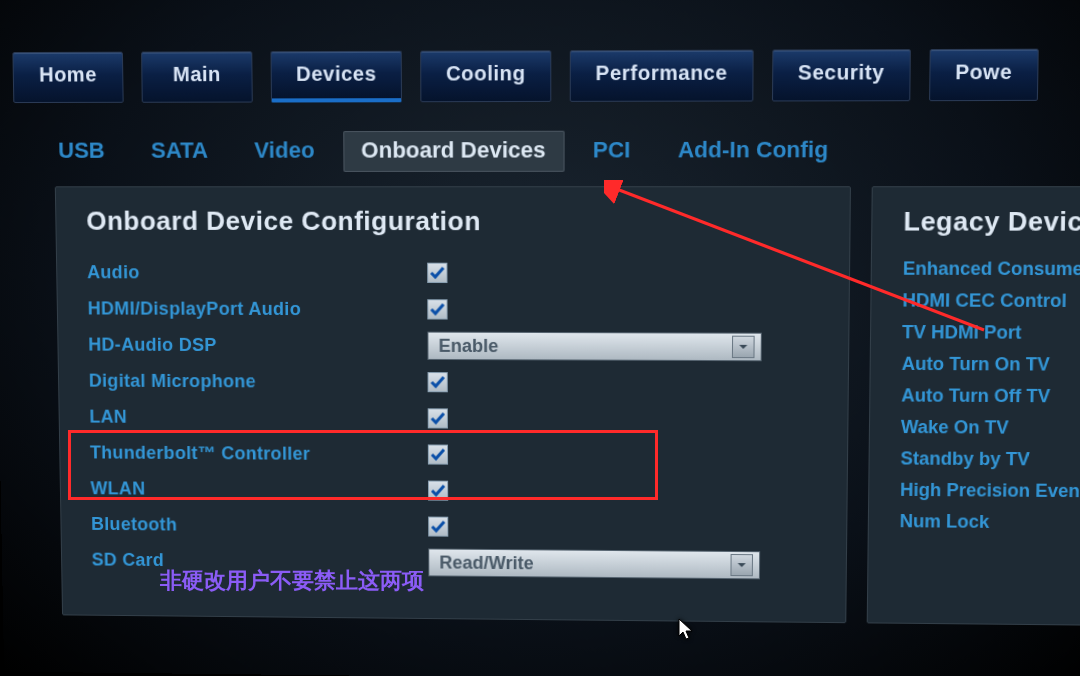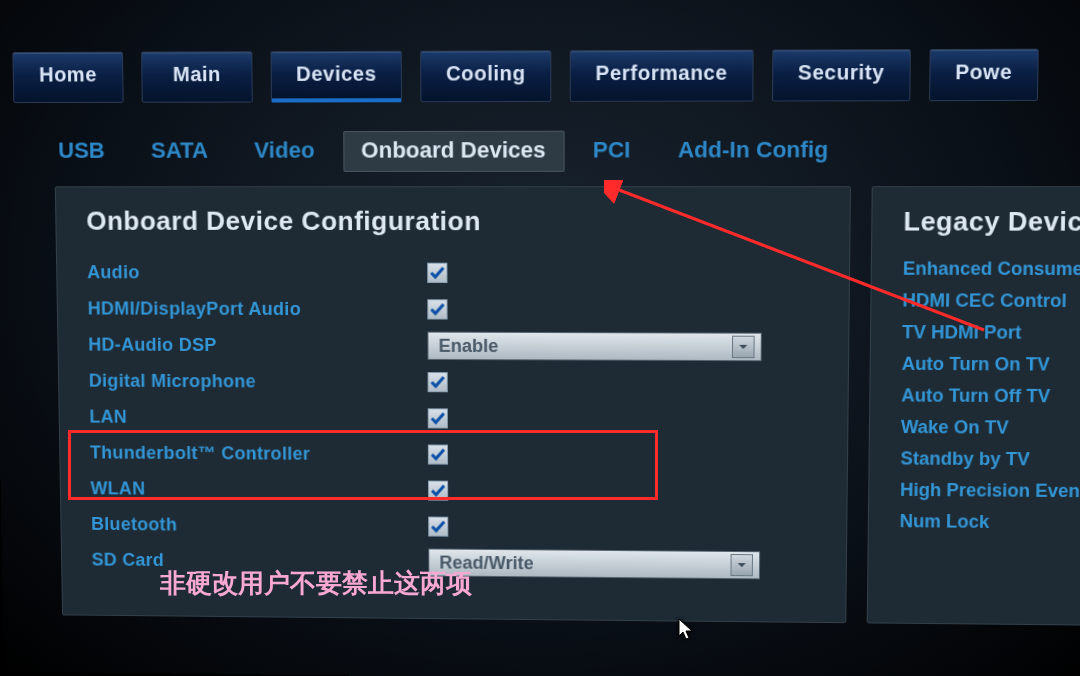--- a/index.html
+++ b/index.html
@@ -133,22 +133,22 @@
     cursor: pointer;
   }
   
   .ann-box {
     position: absolute;
     border: 3px solid #ff2a2a;
     pointer-events: none;
   }
   .ann-text {
     position: absolute;
-    color: #f9a8d4;
-    font-size: 26px;
+    color: #8b5cf6;
+    font-size: 22px;
     font-weight: 700;
     font-family: Liberation Sans, sans-serif;
     pointer-events: none;
   }
   .ann-arrow { position: absolute; pointer-events: none; }
   .cursor {
     position: absolute;
     pointer-events: none;
   }
   .cursor svg { width: 18px; height: 24px; filter: drop-shadow(0 0 2px #000); }

